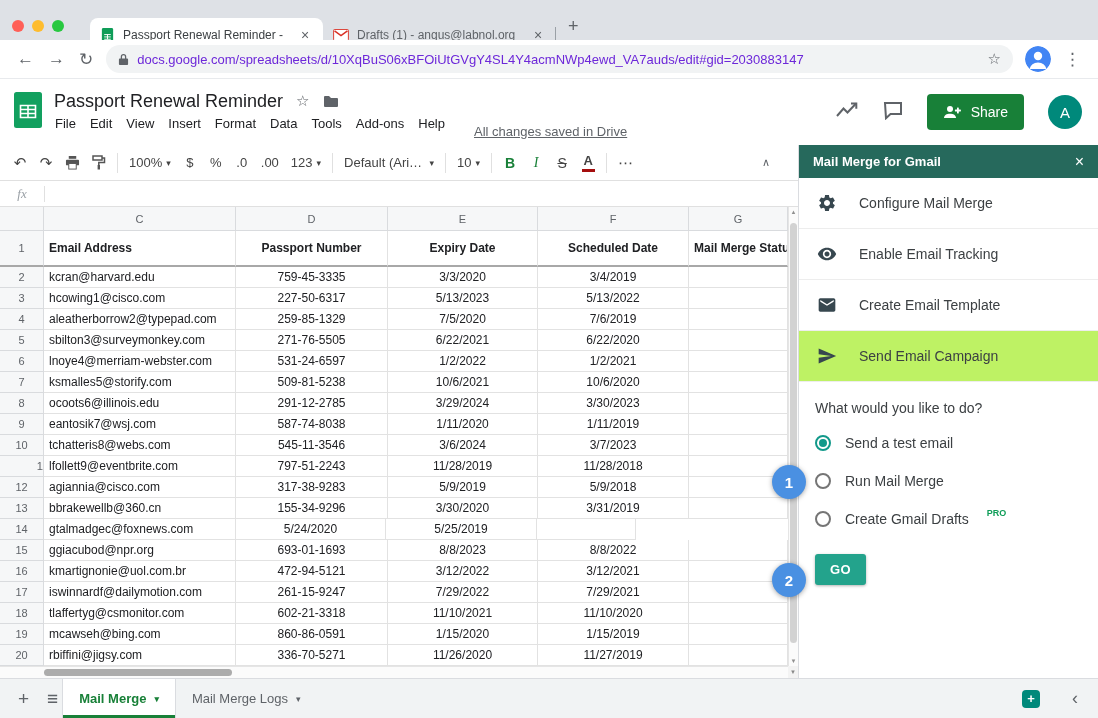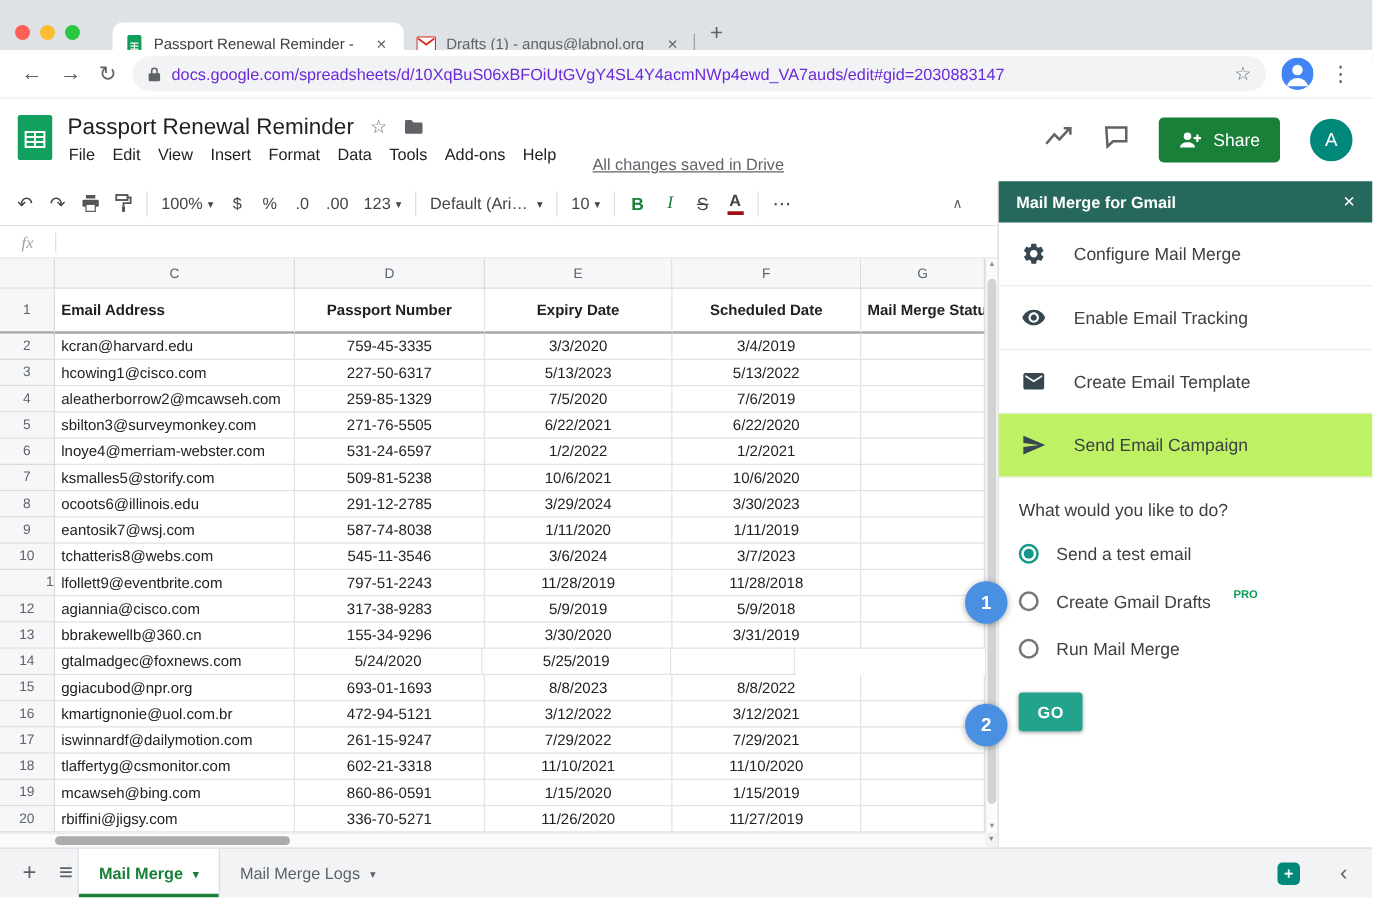--- a/index.html
+++ b/index.html
@@ -312,21 +312,21 @@
       <div class="g-row drow">
         <div class="g-cell rownum" style="width: 44px;">3</div>
         <div class="g-cell al" style="width: 192px;">hcowing1@cisco.com</div>
         <div class="g-cell ac" style="width: 152px;">227-50-6317</div>
         <div class="g-cell ac" style="width: 150px;">5/13/2023</div>
         <div class="g-cell ac" style="width: 151px;">5/13/2022</div>
         <div class="g-cell al" style="width: 99px;"></div>
       </div>
       <div class="g-row drow">
         <div class="g-cell rownum" style="width: 44px;">4</div>
-        <div class="g-cell al" style="width: 192px;">aleatherborrow2@mcawseh.com</div>
+        <div class="g-cell al" style="width: 192px;">aleatherborrow2@typepad.com</div>
         <div class="g-cell ac" style="width: 152px;">259-85-1329</div>
         <div class="g-cell ac" style="width: 150px;">7/5/2020</div>
         <div class="g-cell ac" style="width: 151px;">7/6/2019</div>
         <div class="g-cell al" style="width: 99px;"></div>
       </div>
       <div class="g-row drow">
         <div class="g-cell rownum" style="width: 44px;">5</div>
         <div class="g-cell al" style="width: 192px;">sbilton3@surveymonkey.com</div>
         <div class="g-cell ac" style="width: 152px;">271-76-5505</div>
         <div class="g-cell ac" style="width: 150px;">6/22/2021</div>
@@ -504,26 +504,26 @@
       </div>
     </div>
   <div class="sbq">What would you like to do?</div>
   <div class="sboptions">
       <div class="opt">
         <span class="radio sel"></span>
         <span>Send a test email</span>
       </div>
       <div class="opt">
         <span class="radio"></span>
+        <span>Run Mail Merge</span>
+      </div>
+      <div class="opt">
+        <span class="radio"></span>
         <span>Create Gmail Drafts</span>
         <span class="pro">PRO</span>
-      </div>
-      <div class="opt">
-        <span class="radio"></span>
-        <span>Run Mail Merge</span>
       </div>
     </div>
   <span class="gobtn">GO</span>
 </div>
 
 <div class="bottombar">
   <span class="bb-ico">+</span>
   <span class="bb-ico">≡</span>
   <div class="stabs">
       <div class="stab active">

